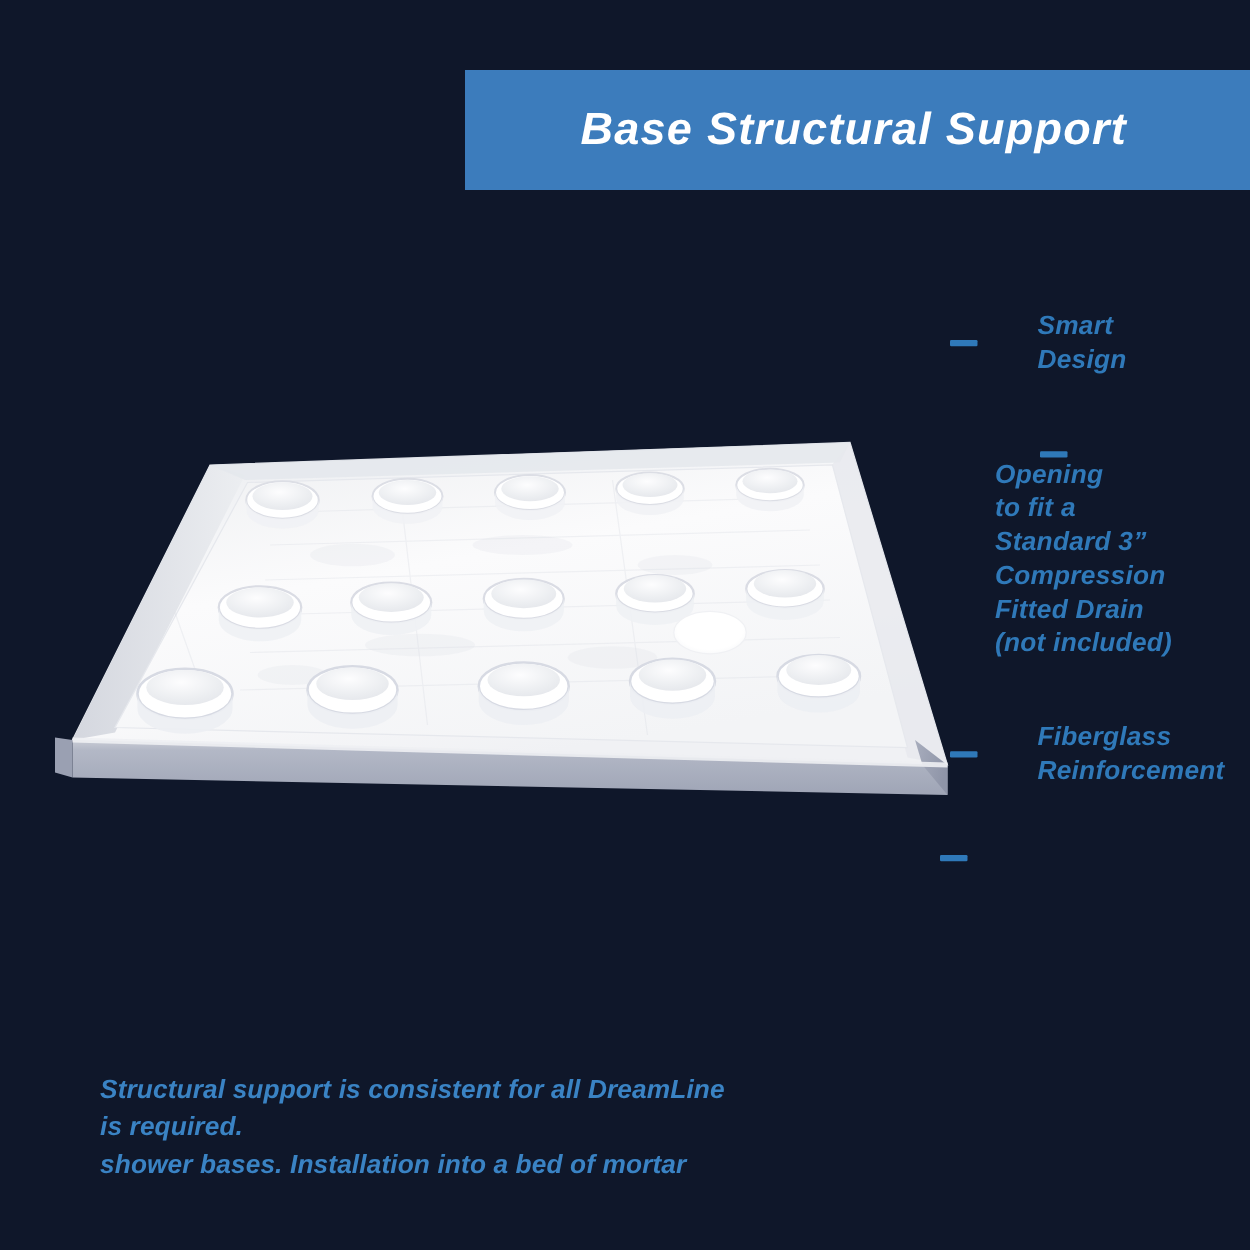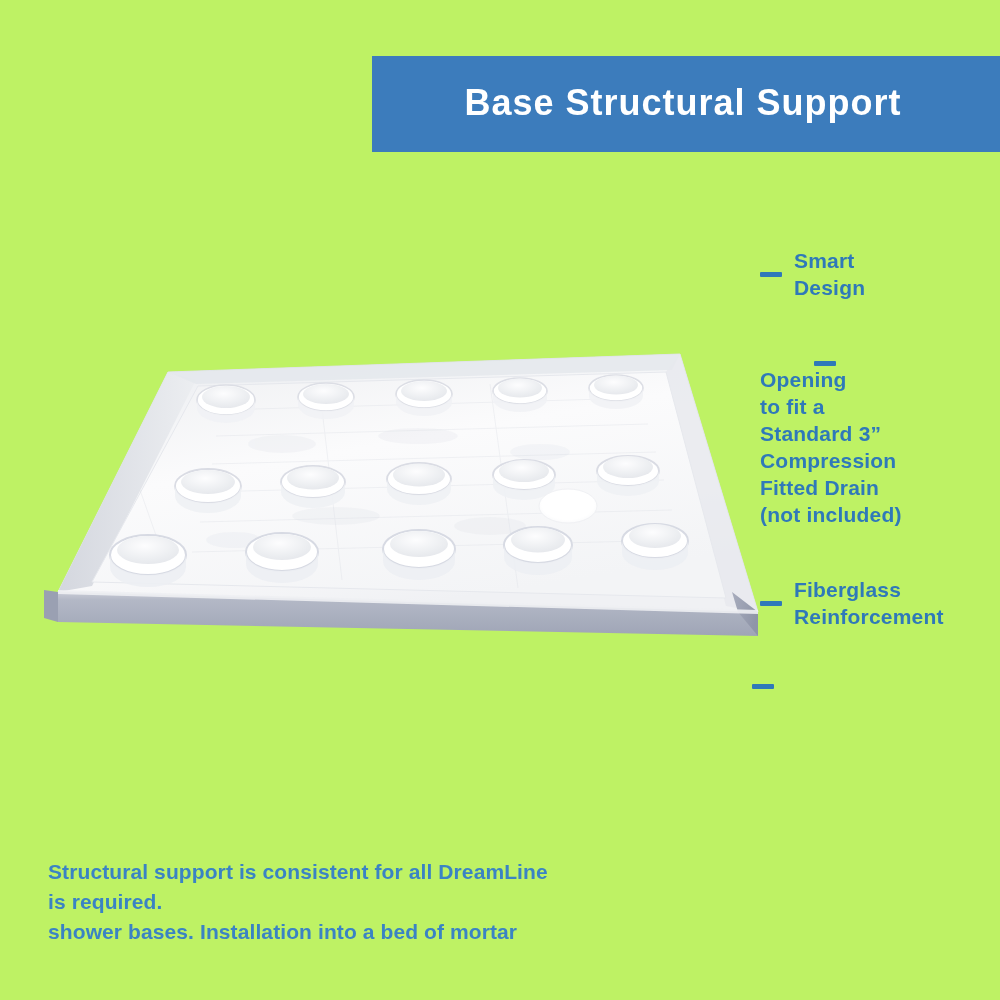--- a/index.html
+++ b/index.html
@@ -15,21 +15,22 @@
     overflow: hidden;
     font-family: "Liberation Sans", sans-serif;
     -webkit-font-smoothing: antialiased;
   }
 
   #infographic {
     position: absolute;
     left: 0; top: 0;
     width: 1000px;
     height: 1000px;
-    background: #bef264;
+    background: #0f172a;
+    font-style: italic;
   }
 
   
   .header-banner {
     position: absolute;
     left: 372px;
     top: 56px;
     width: 628px;
     height: 96px;
     background: #3c7cbc;
@@ -73,20 +74,21 @@
   .callout-dash {
     width: 22px;
     height: 5px;
     background: #2f79b9;
     border-radius: 1px;
     flex: 0 0 auto;
     margin-right: 12px;
   }
   .callout-lines {
     display: block;
+    margin-left: 36px;
   }
   .callout-line {
     display: block;
     color: #2f79b9;
     font-size: 21px;
     font-weight: bold;
     line-height: 27px;
     letter-spacing: 0.2px;
     white-space: nowrap;
     font-family: "Liberation Sans", sans-serif;
@@ -106,20 +108,21 @@
   }
   .footer-line {
     display: block;
     color: #3a83c4;
     font-size: 21px;
     font-weight: bold;
     line-height: 30px;
     letter-spacing: 0.1px;
     white-space: nowrap;
     font-family: "Liberation Sans", sans-serif;
+    margin-left: 32px;
   }
 </style>
 </head>
 <body>
 
 <div id="infographic">
 
   <div class="header-banner">
     <div class="header-title">Base Structural Support</div>
   </div>

